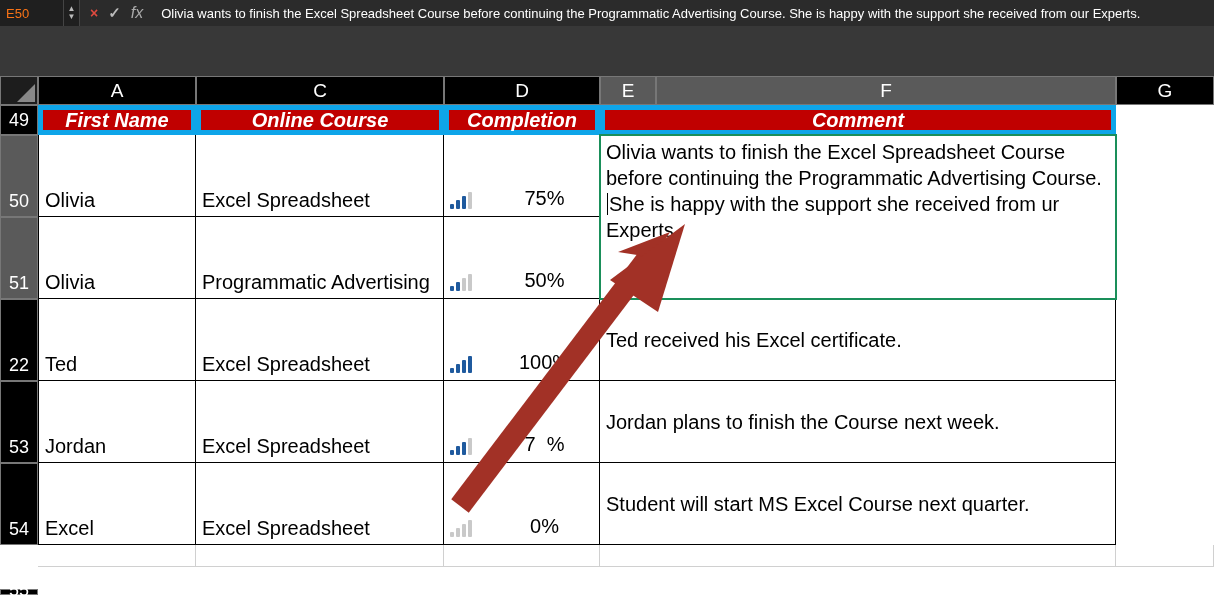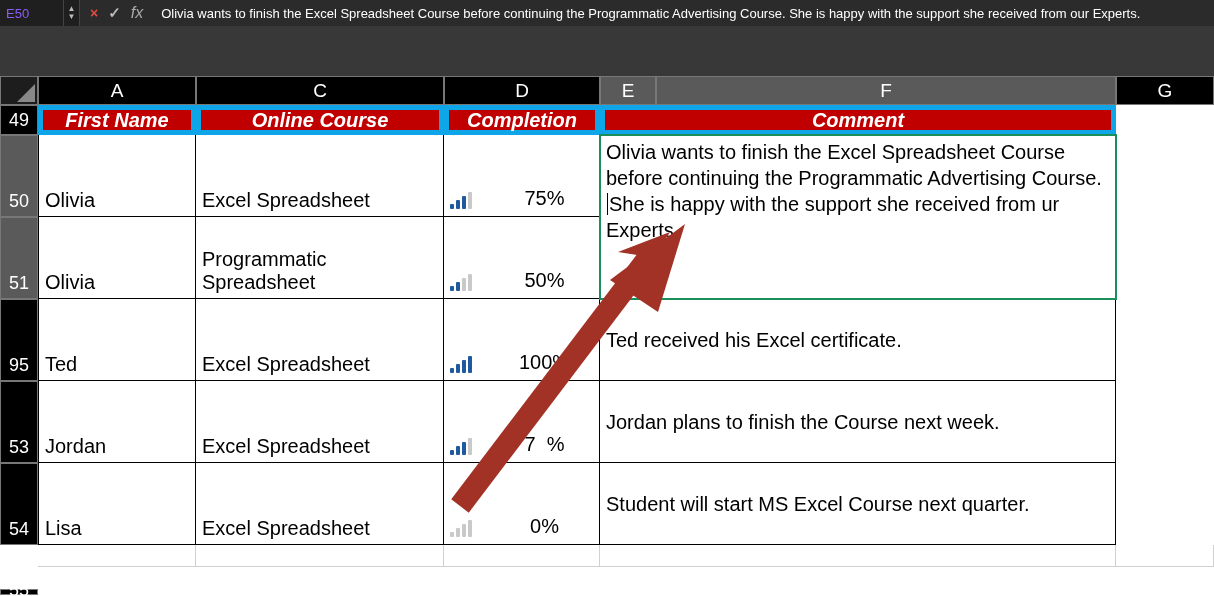--- a/index.html
+++ b/index.html
@@ -21,21 +21,21 @@
     color: #eee;
     font-size: 13px;
   }
   .name-box {
     width: 64px;
     background: #1f1f1f;
     display: flex;
     align-items: center;
     padding: 0 6px;
     border-right: 1px solid #444;
-    color: #8b5cf6;
+    color: #f97316;
     font-weight: 500;
   }
   .stepper {
     width: 16px;
     display: flex;
     flex-direction: column;
     justify-content: center;
     background: #1f1f1f;
     border-right: 1px solid #444;
   }
@@ -291,40 +291,40 @@
               <span class="b3 on"></span>
               <span class="b4"></span>
           </span>
           <span class="completion-pct">75%</span>
         </div>
       </div>
 
       <div class="row" style="height:82px">
         <div class="row-hdr sel">51</div>
         <div class="data-cell first-col col-A">Olivia</div>
-        <div class="data-cell col-C">Programmatic Spreadsheet</div>
+        <div class="data-cell col-C">Programmatic Advertising</div>
         <div class="data-cell col-D completion-wrap">
           <span class="bars">
             <span class="b1 on"></span>
               <span class="b2 on"></span>
               <span class="b3"></span>
               <span class="b4"></span>
           </span>
           <span class="completion-pct">50%</span>
         </div>
       </div>
     </div>
 
     <div class="merged-comment sel-outline" style="width:516px;height:164px">
       <span>Olivia wants to finish the Excel Spreadsheet Course before continuing the Programmatic Advertising Course. </span><span class="text-cursor"></span><span>She is happy with the support she received from</span><span style="color:transparent">    </span><span>ur Experts.</span>
     </div>
   </div>
 
   <div class="row" style="height:82px">
-    <div class="row-hdr">95</div>
+    <div class="row-hdr">22</div>
     <div class="data-cell first-col col-A">Ted</div>
     <div class="data-cell col-C">Excel Spreadsheet</div>
     <div class="data-cell col-D completion-wrap">
       <span class="bars">
         <span class="b1 on"></span>
           <span class="b2 on"></span>
           <span class="b3 on"></span>
           <span class="b4 on"></span>
       </span>
       <span class="completion-pct">100%</span>
@@ -345,21 +345,21 @@
       </span>
       <span class="completion-pct">
         <span>7</span><span style="color:transparent">5</span><span>%</span>
       </span>
     </div>
     <div class="data-cell comment-cell" style="width:516px;align-items:center">Jordan plans to finish the Course next week.</div>
   </div>
 
   <div class="row" style="height:82px">
     <div class="row-hdr">54</div>
-    <div class="data-cell first-col col-A">Lisa</div>
+    <div class="data-cell first-col col-A">Excel</div>
     <div class="data-cell col-C">Excel Spreadsheet</div>
     <div class="data-cell col-D completion-wrap">
       <span class="bars">
         <span class="b1"></span>
           <span class="b2"></span>
           <span class="b3"></span>
           <span class="b4"></span>
       </span>
       <span class="completion-pct">0%</span>
     </div>

